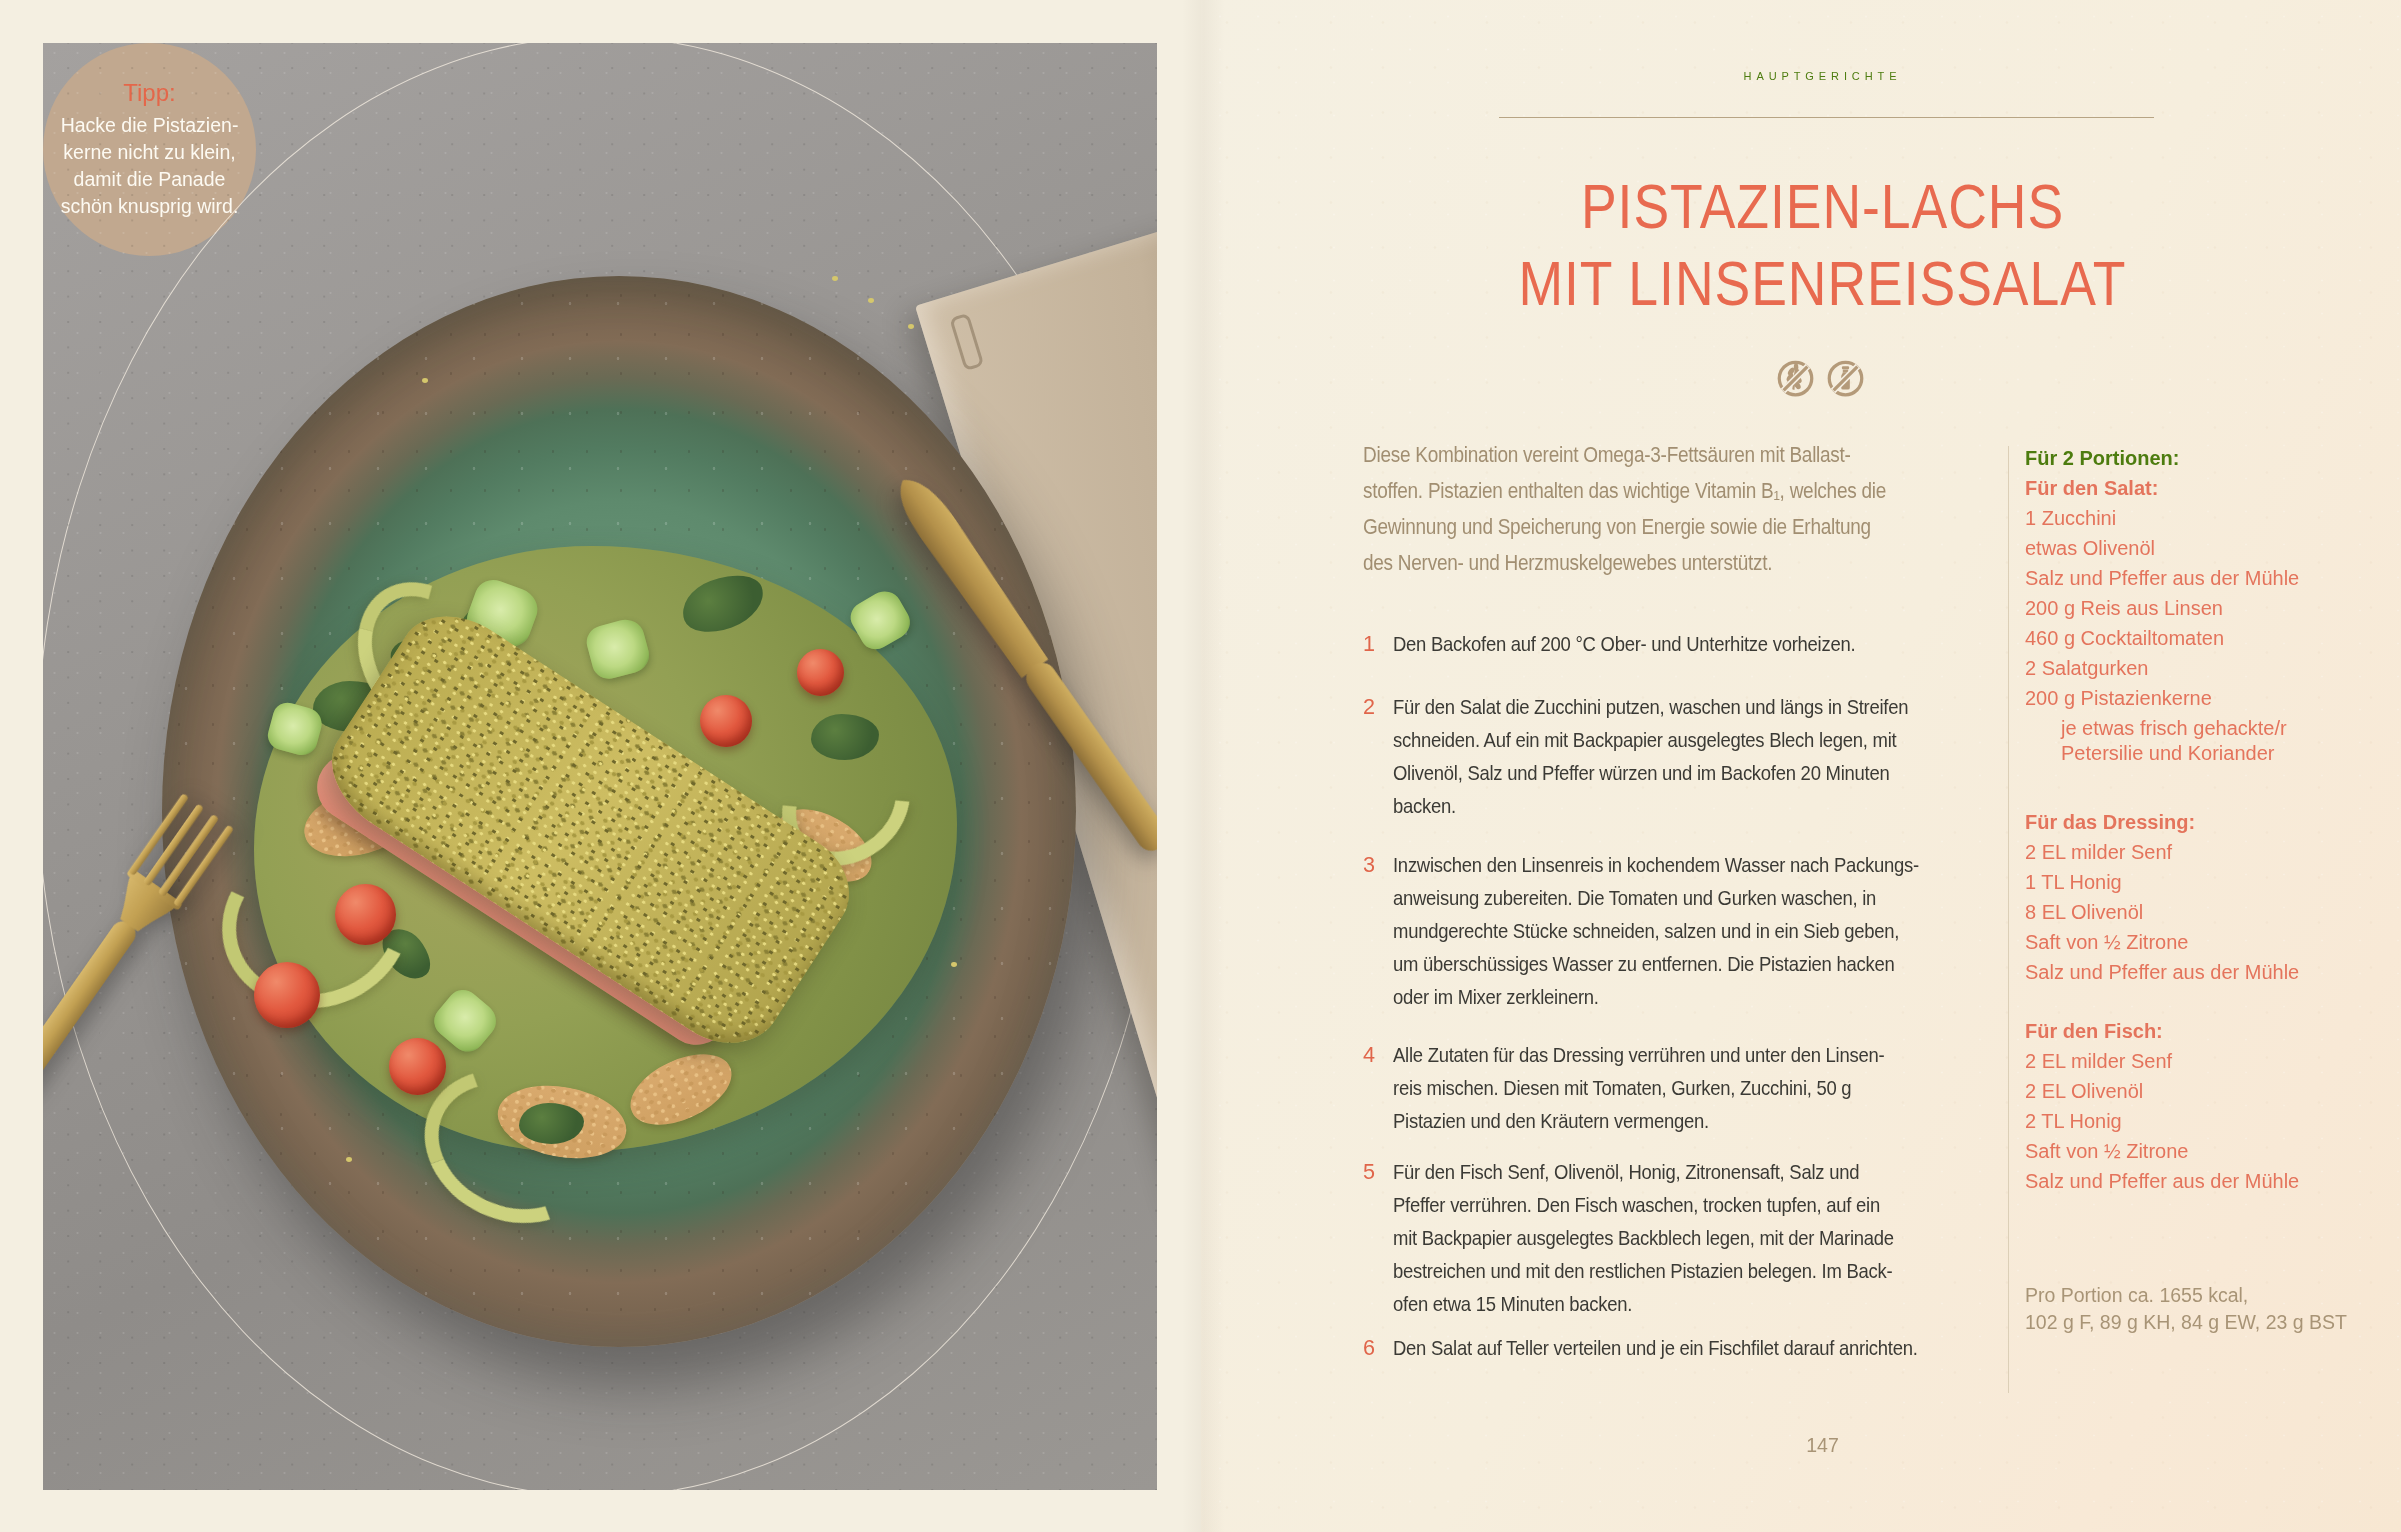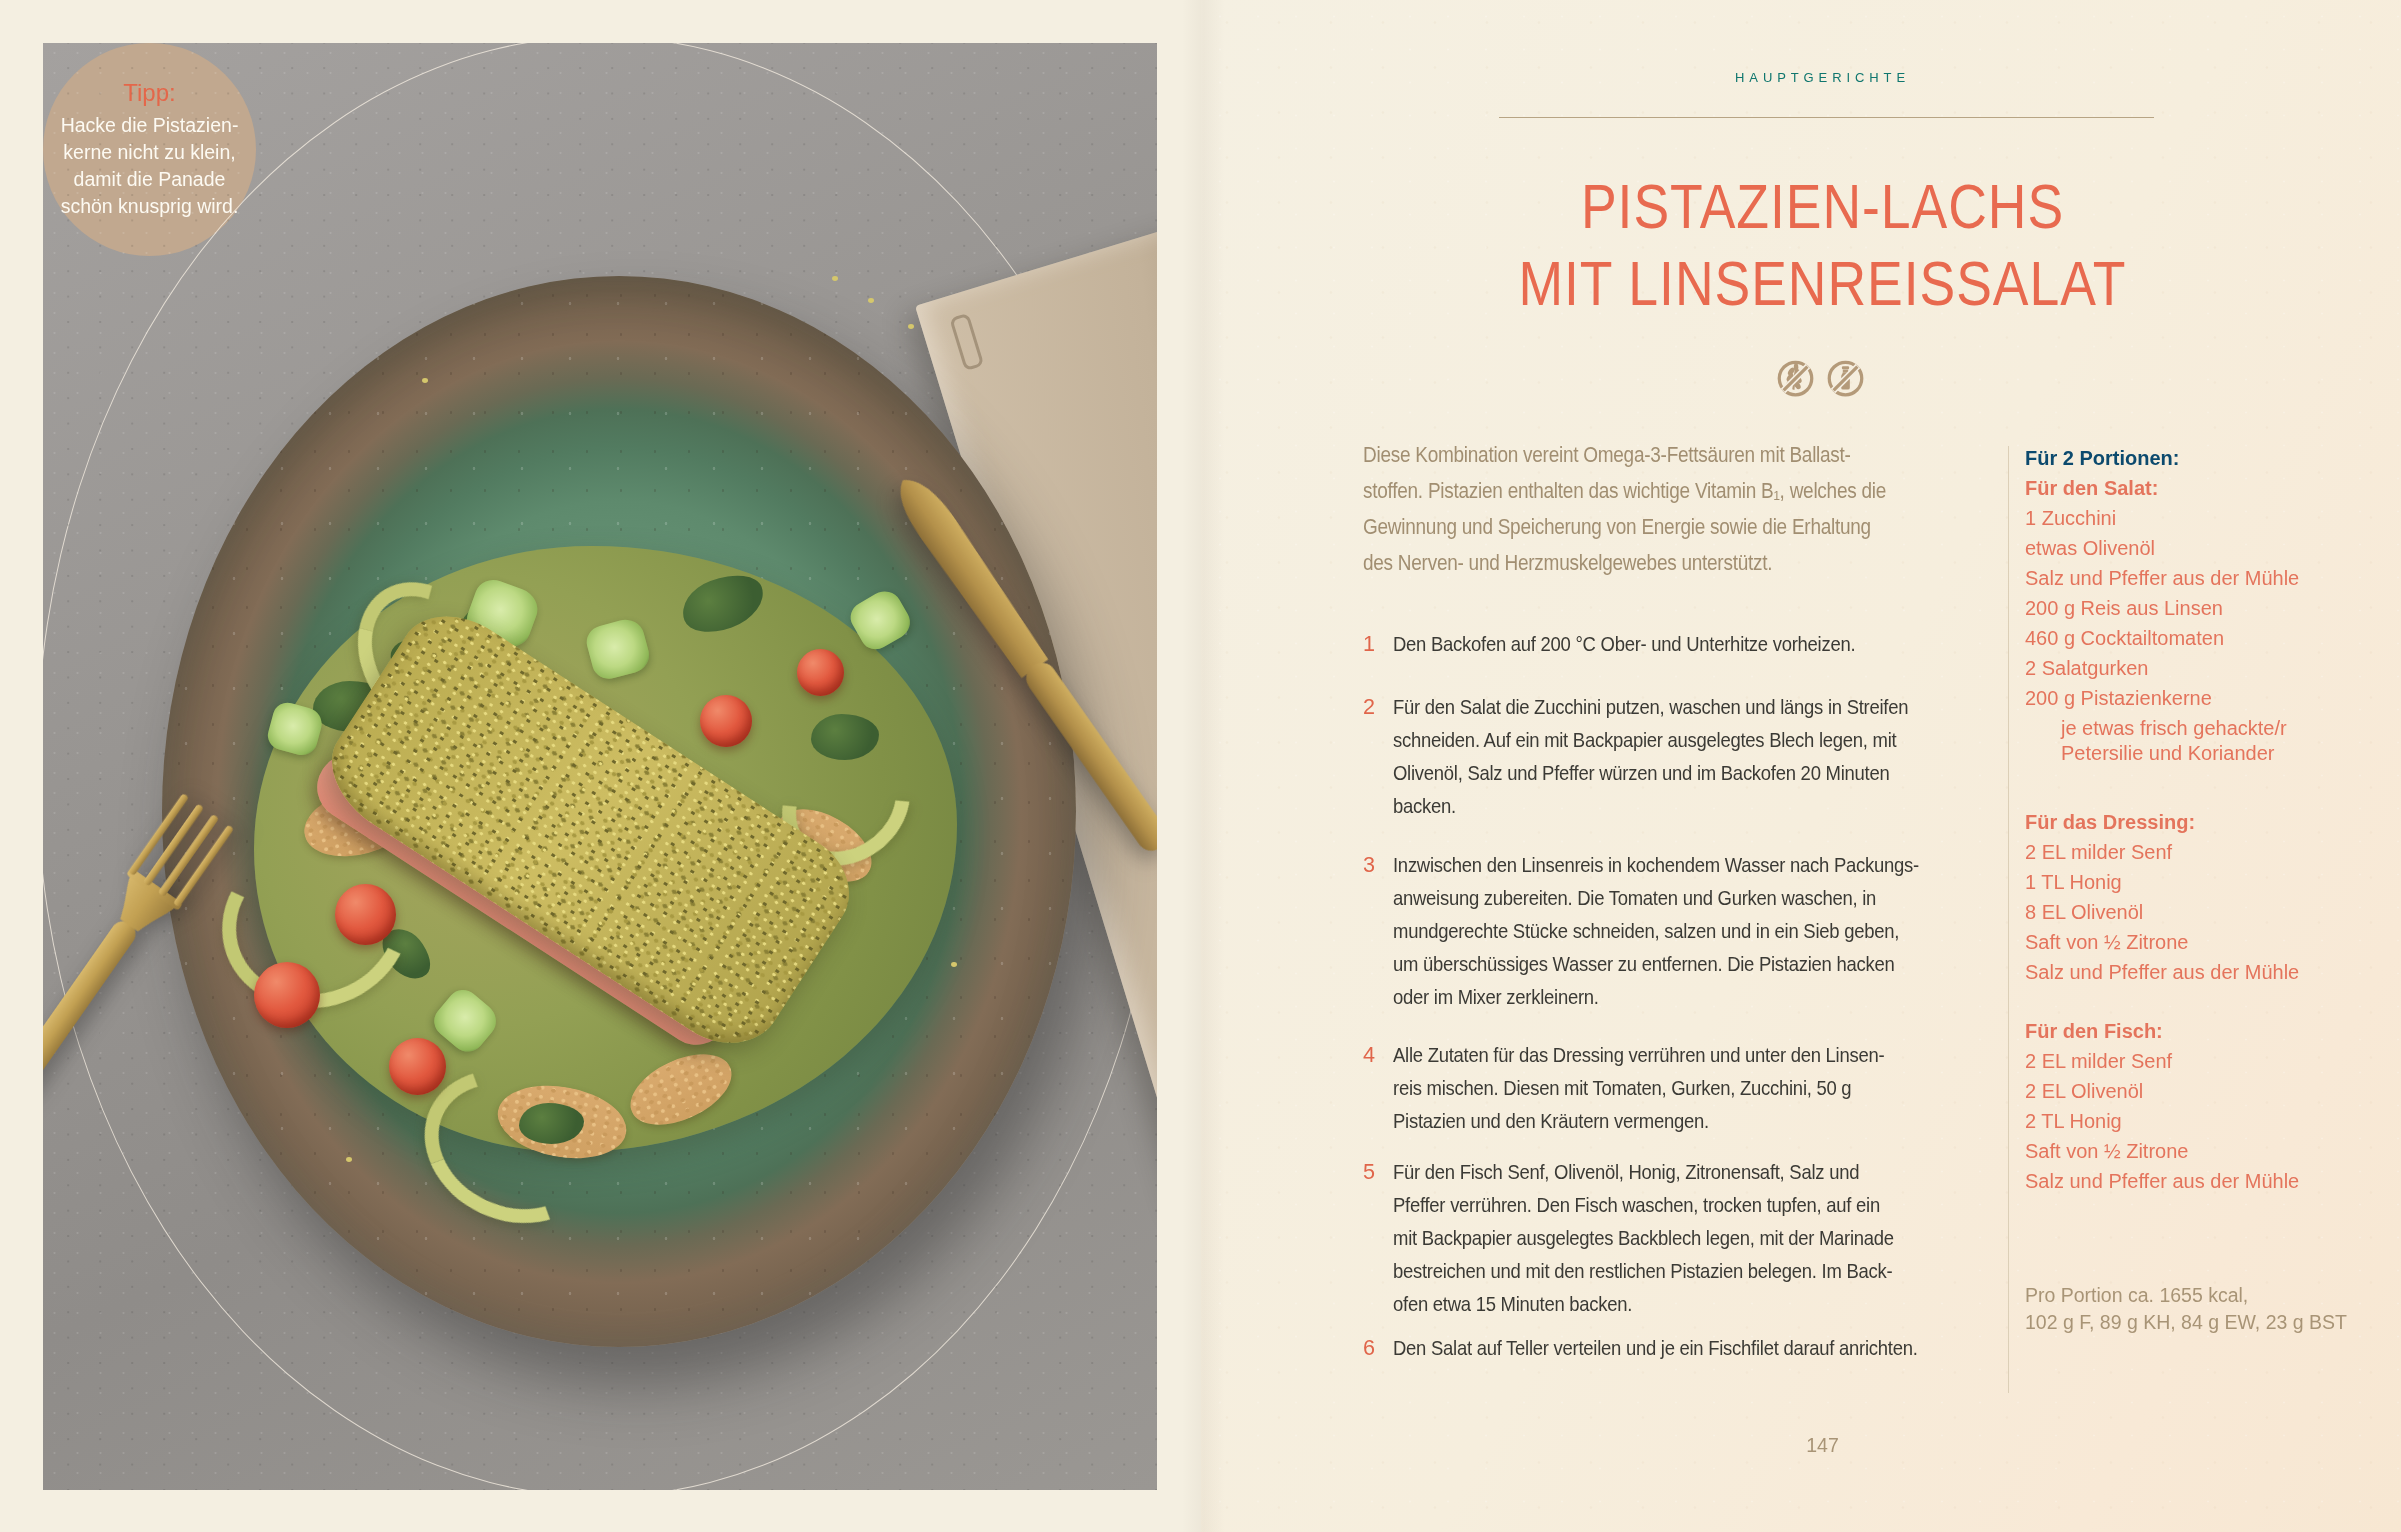--- a/index.html
+++ b/index.html
@@ -23,21 +23,21 @@
       radial-gradient(rgba(196,156,112,.07) 1.1px,transparent 1.6px),
       radial-gradient(rgba(255,255,255,.25) 0.8px,transparent 1.4px);
     background-size:52px 45px,38px 33px;
   }
   .gutter{
     left:1182px;top:0;width:43px;height:1533px;
     background:linear-gradient(90deg,rgba(90,70,50,0) 0%,rgba(90,70,50,.05) 50%,rgba(90,70,50,0) 100%);
   }
   .category{
     left:1363px;top:70px;width:919px;text-align:center;
-    font-size:13px;letter-spacing:4.9px;color:#0f766e;font-weight:400;
+    font-size:11px;letter-spacing:4.9px;color:#4d7c0f;font-weight:400;
   }
   .rule{left:1499px;top:117px;width:655px;height:1.1px;background:#b7a484;}
   .title{
     left:1309px;top:168px;width:1027px;text-align:center;
     font-size:63px;line-height:77px;color:#e86a4f;font-weight:400;
     letter-spacing:1.1px;transform:scaleX(.85);transform-origin:50% 50%;
   }
   .badges{left:1776px;top:359px;display:flex;gap:10.8px;}
   .badge{width:39px;height:39px;}
 
@@ -54,21 +54,21 @@
   }
   .s1{top:627px;} .s2{top:690px;} .s3{top:848px;}
   .s4{top:1038px;} .s5{top:1155px;} .s6{top:1331px;}
 
   .divider{left:2008px;top:446px;width:1.1px;height:947px;background:#dccfb7;}
 
   .ing{left:2025px;width:335px;color:#e4745c;font-size:20px;}
   .ing .line{line-height:30px;}
   .ing .twoline{line-height:25.4px;padding-top:2.7px;margin-left:36px;}
   .ing .head{font-weight:700;}
-  .ing .servings{font-weight:700;color:#0c4a6e;}
+  .ing .servings{font-weight:700;color:#4d7c0f;}
   .ing-salat{top:443px;} .ing-dressing{top:807px;} .ing-fisch{top:1016px;}
 
   .meta{left:2025px;top:1274px;width:335px;color:#a89476;font-size:19.5px;}
   .meta .meta-line{line-height:27px;}
   .meta .lbl{font-weight:700;color:#9f8c6e;}
   .meta .meta-gap{margin-top:7.6px;}
 
   .pagenum{left:1363px;top:1434px;width:919px;text-align:center;
     font-size:19.5px;color:#a89476;}
 

